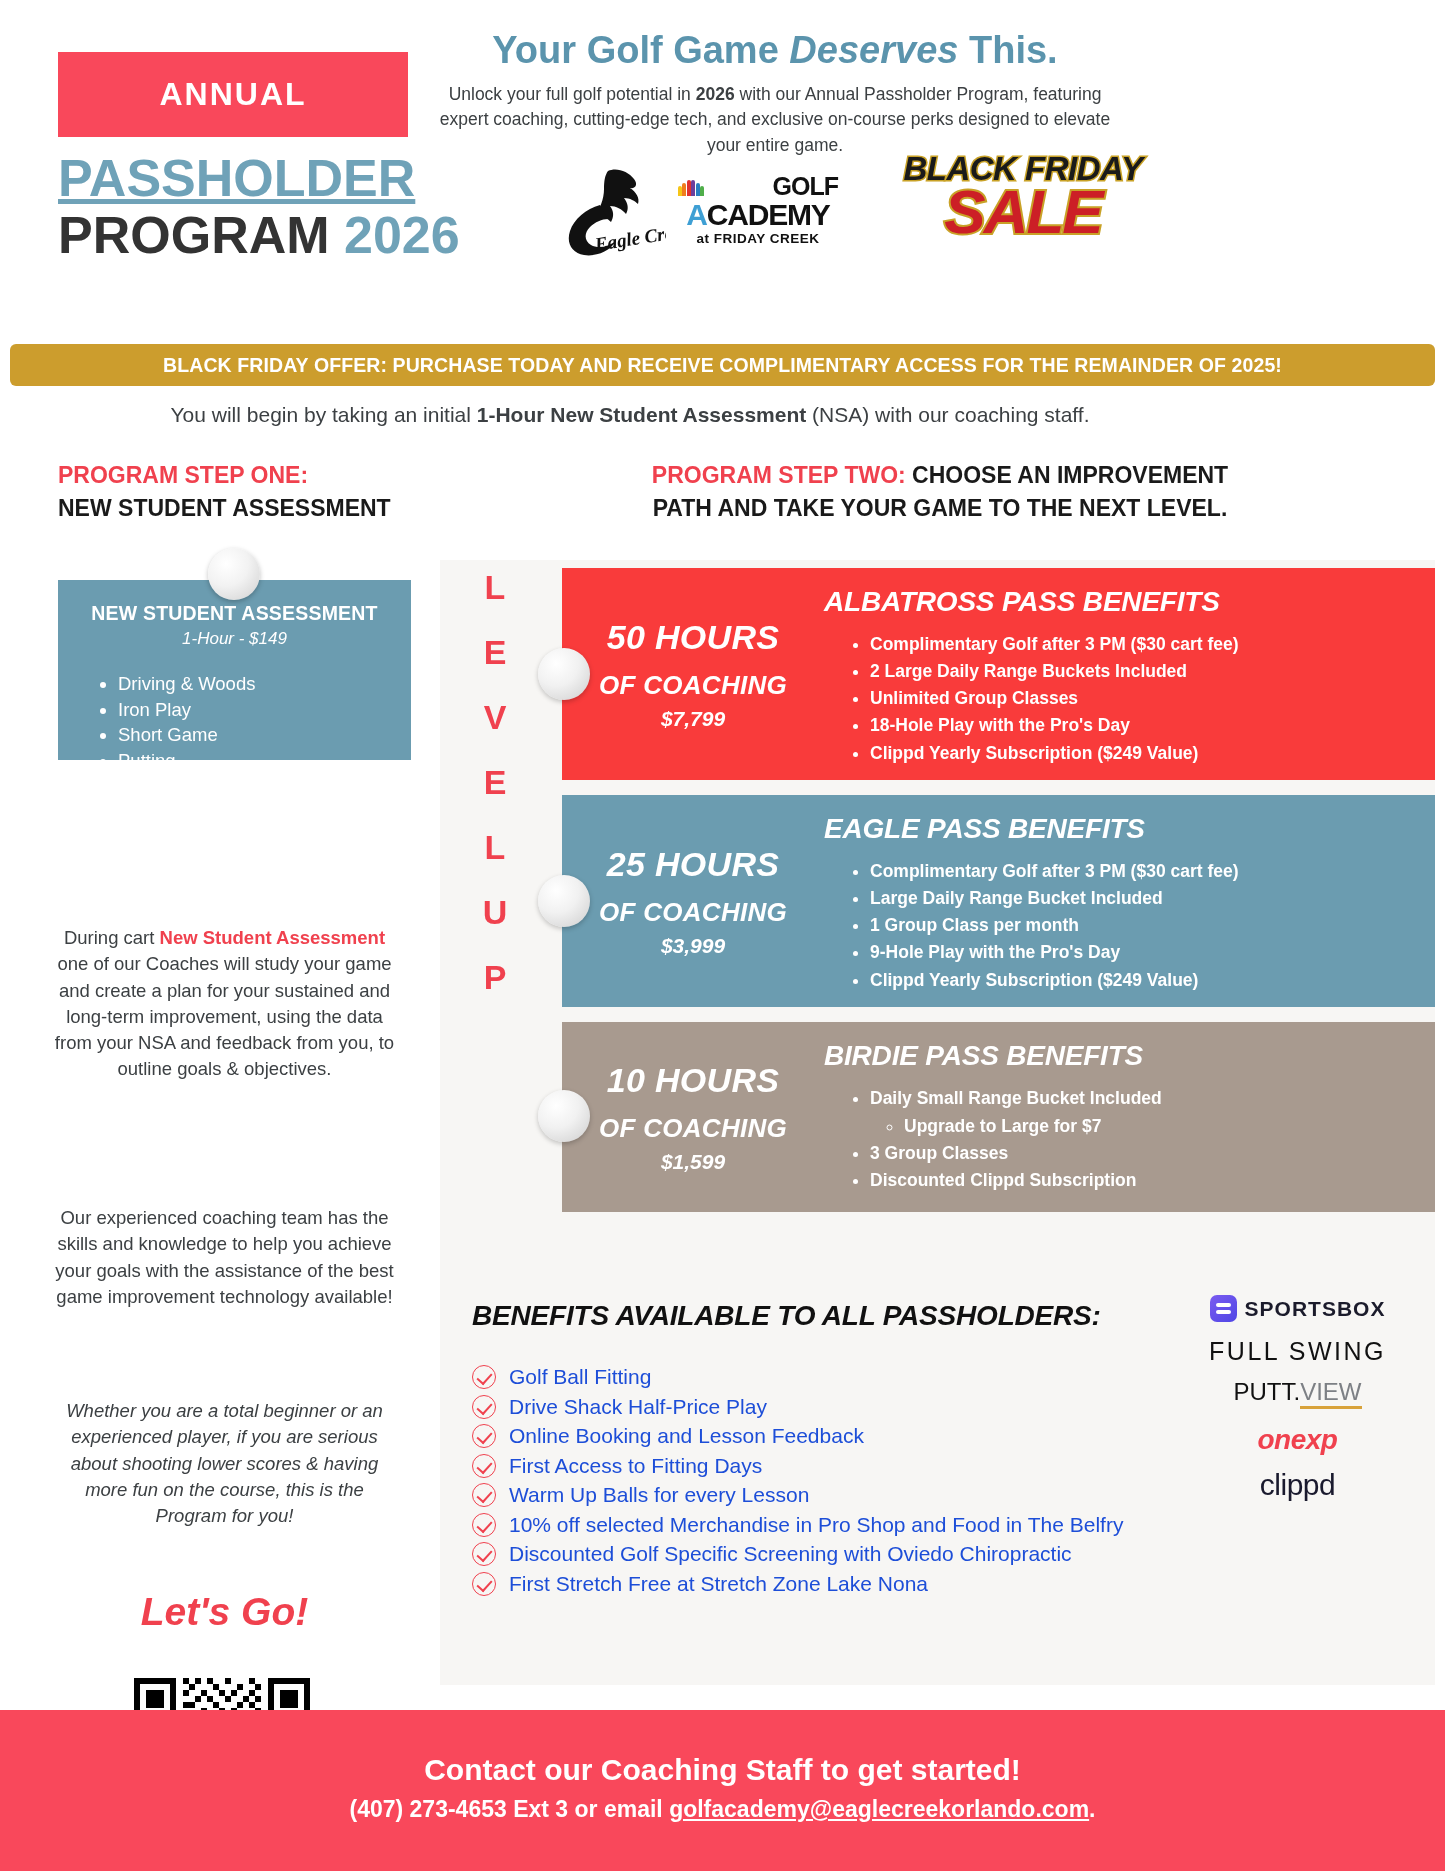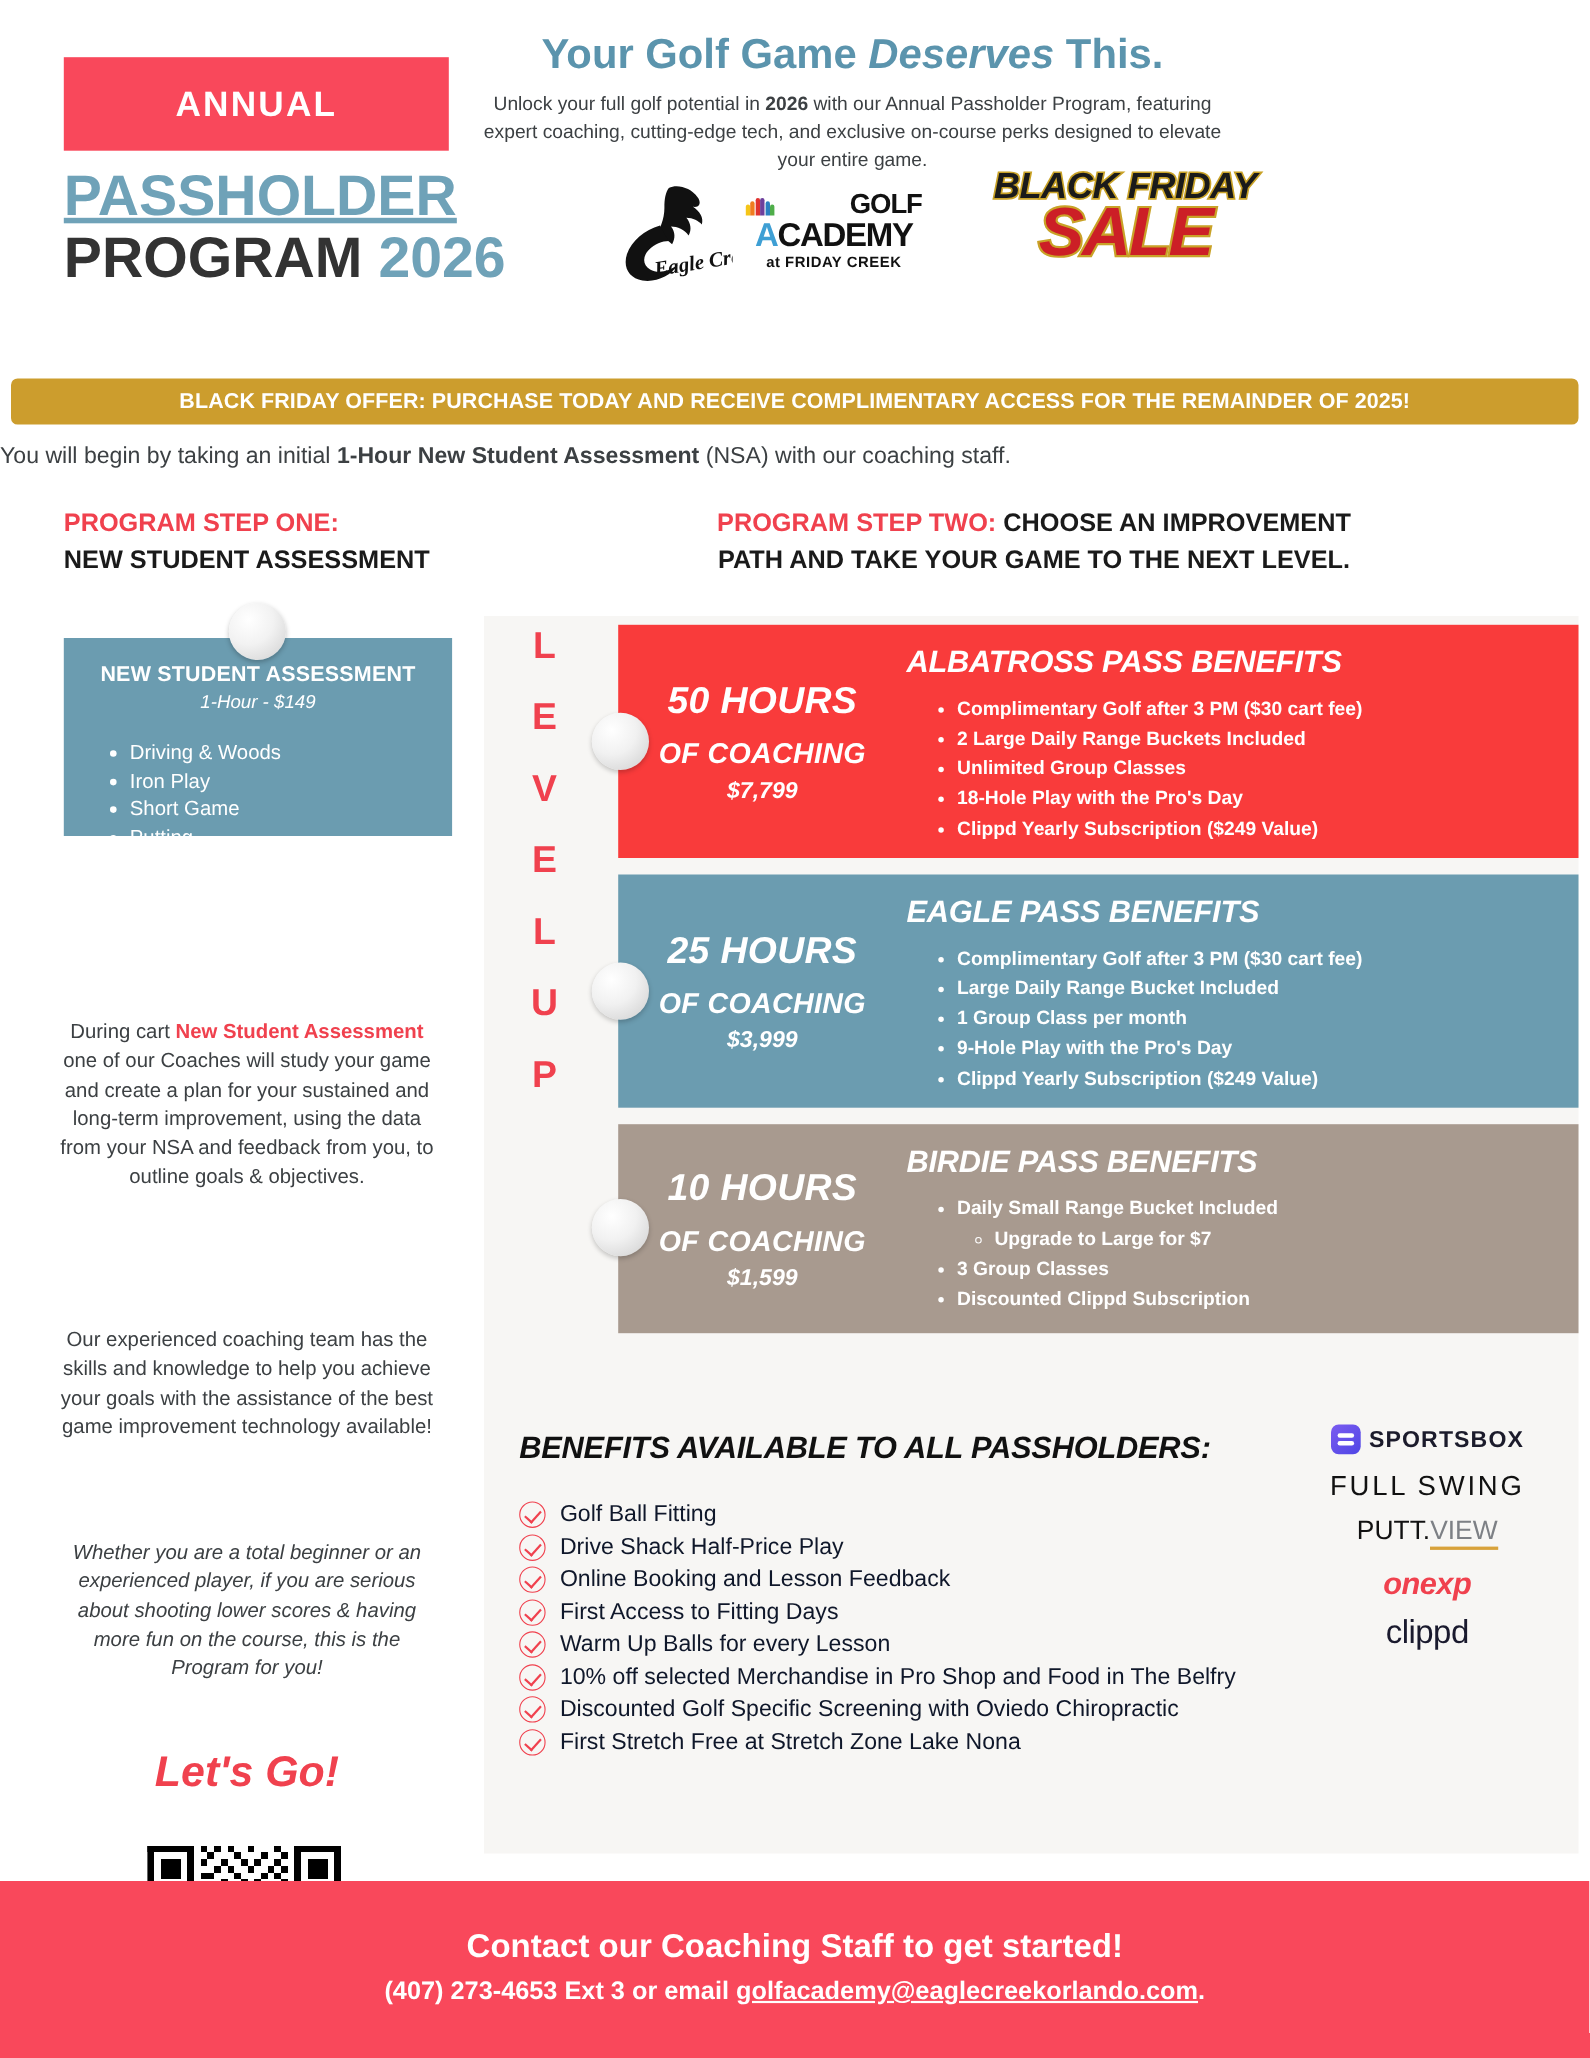--- a/index.html
+++ b/index.html
@@ -88,21 +88,21 @@
     position: absolute; left: 10px; top: 344px; width: 1425px; height: 42px;
     background: #cc9d2d; border-radius: 6px;
     display: flex; align-items: center; justify-content: center;
   }
   .gold-banner span {
     color: #ffffff; font-size: 19.5px; font-weight: 700; letter-spacing: 0.1px;
   }
 
   .nsa-line {
     position: absolute; left: 0; top: 403px; width: 1260px;
-    text-align: left; font-size: 21px; color: #3c4043;
+    text-align: center; font-size: 21px; color: #3c4043;
   }
   .nsa-line b { font-weight: 700; }
 
   
   .step-one {
     position: absolute; left: 58px; top: 462px; width: 460px;
   }
   .step-two {
     position: absolute; left: 620px; top: 462px; width: 640px; text-align: center;
   }
@@ -210,21 +210,21 @@
   .check {
     width: 24px; height: 24px; border-radius: 50%;
     border: 1.8px solid #f0414e; margin-right: 13px; flex: 0 0 24px;
     position: relative;
   }
   .check::after {
     content: ""; position: absolute; left: 7px; top: 4px;
     width: 7px; height: 12px; border: solid #f0414e;
     border-width: 0 2.2px 2.2px 0; transform: rotate(42deg);
   }
-  .all-list .row span { font-size: 21px; color: #0f172a; }
+  .all-list .row span { font-size: 21px; color: #1d4ed8; }
 
   
   .partners { position: absolute; left: 1175px; top: 1295px; width: 245px; text-align: center; }
   .p-sportsbox { display: flex; align-items: center; justify-content: center; gap: 8px; }
   .sb-mark {
     width: 27px; height: 27px; border-radius: 7px;
     background: linear-gradient(140deg,#7b5cf0,#4f46e5);
     position: relative;
   }
   .sb-mark::before, .sb-mark::after {

